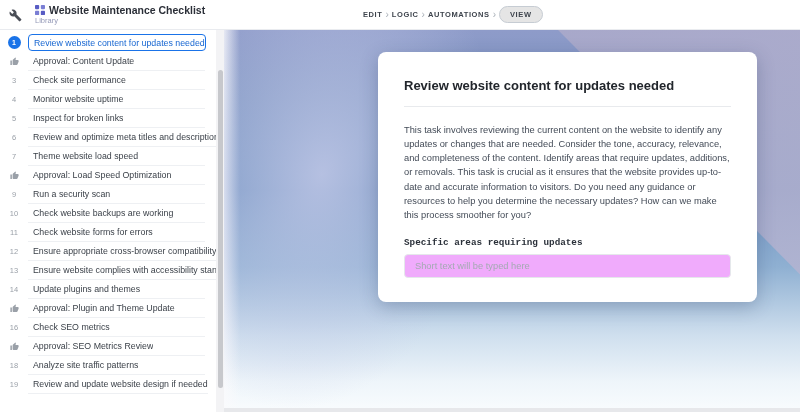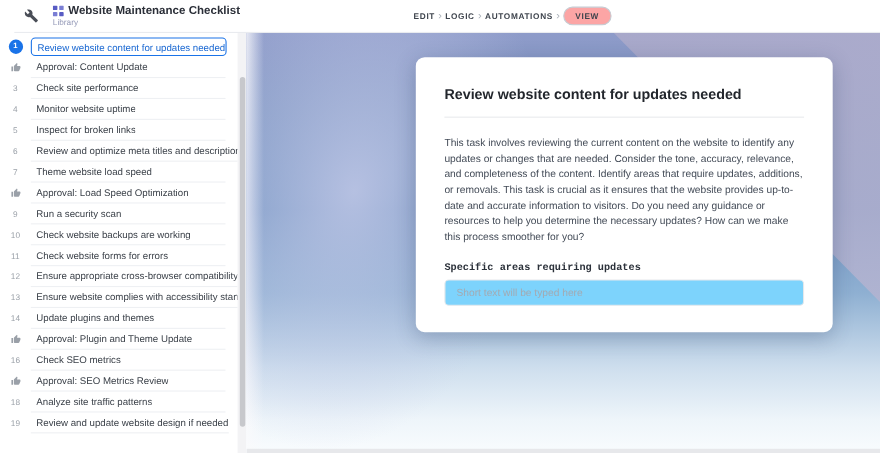--- a/index.html
+++ b/index.html
@@ -3,31 +3,31 @@
 <meta charset="utf-8">
 <style>
   * { margin:0; padding:0; box-sizing:border-box; }
   html,body { width:800px; height:412px; overflow:hidden; }
   body { font-family:"Liberation Sans", sans-serif; background:#fff; color:#2c3138; }
 
   .app { width:800px; height:412px; display:flex; flex-direction:column; }
 
   
   .header { height:30px; flex:0 0 30px; background:#fff; border-bottom:1px solid #e9ebef;
-            display:flex; align-items:center; position:relative;margin-left:13px; }
+            display:flex; position:relative; }
   .wrench-btn { width:30px; height:30px; display:flex; align-items:center; justify-content:center; cursor:pointer; }
   .title-block { display:flex; flex-direction:column; justify-content:center; margin-left:5px; line-height:1; }
   .title-line { display:flex; align-items:center; gap:4px; }
   .tpl-icon { width:10px; height:10px; }
   .hdr-title { font-size:10.5px; font-weight:700; color:#2b2f38; }
   .hdr-sub { font-size:7.5px; color:#959ab8; margin-top:2px; }
 
   .mode-nav { position:absolute; left:363px; top:0; height:100%; display:flex; align-items:center; gap:3px; }
   .crumb { font-size:7.5px; font-weight:700; letter-spacing:.6px; color:#3e444d; cursor:pointer; }
-  .crumb.pill { border:1px solid #c6ccd3; border-radius:9px; padding:3px 10px; background:#fca5a5; }
+  .crumb.pill { border:1px solid #c6ccd3; border-radius:9px; padding:3px 10px; background:#e5e5e5; }
   .chev { font-size:10px; color:#aab1b9; line-height:1; }
 
   
   .main { flex:1; display:flex; min-height:0; }
 
   
   .sidebar { width:216px; flex:0 0 216px; background:#fff; padding-top:3px; overflow:hidden; }
   .row { display:flex; height:19px; cursor:pointer; }
   .gutter { width:28px; flex:0 0 28px; display:flex; align-items:center; justify-content:center; }
   .num { font-size:7.5px; color:#9aa0a8; }
@@ -62,21 +62,21 @@
   .hscroll { position:absolute; left:0; right:0; bottom:0; height:4px; background:#e7e8eb; z-index:3; cursor:pointer; }
 
   
   .card { position:absolute; left:154px; top:22px; width:379px; z-index:2;
           background:#fff; border-radius:8px; box-shadow:0 5px 18px rgba(35,55,95,.28);
           padding:26px 26px 24px 26px; }
   .card-title { font-size:13px; font-weight:700; color:#22262c; }
   .card-divider { border-bottom:1px solid #e8eaed; margin-top:13px; }
   .card-desc { margin-top:16px; font-size:9.3px; line-height:1.52; color:#434b57; }
   .field-label { margin-top:15px; font-size:9.3px; font-weight:700; color:#2b313a;font-family:Liberation Mono, monospace; }
-  .field-input { margin-top:6px; width:100%; height:24px; background:#7dd3fc;
+  .field-input { margin-top:6px; width:100%; height:24px; background:#f0abfc;
                  border:1px solid #e5e8eb; border-radius:4px; padding:0 10px;
                  font-family:"Liberation Sans", sans-serif; font-size:9.3px; color:#3b4149; }
   .field-input::placeholder { color:#a3aab2; }
 </style>
 </head>
 <body>
 
 <div class="app">
 
   <div class="header">

